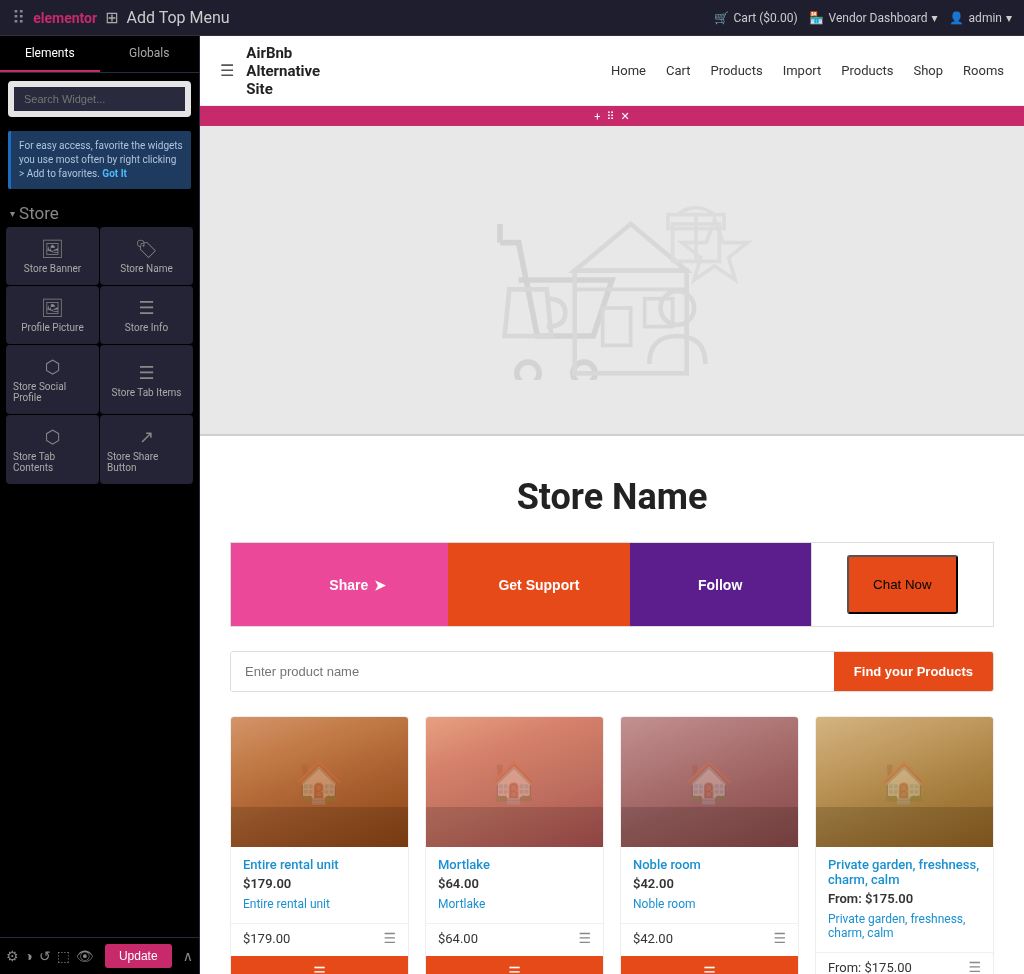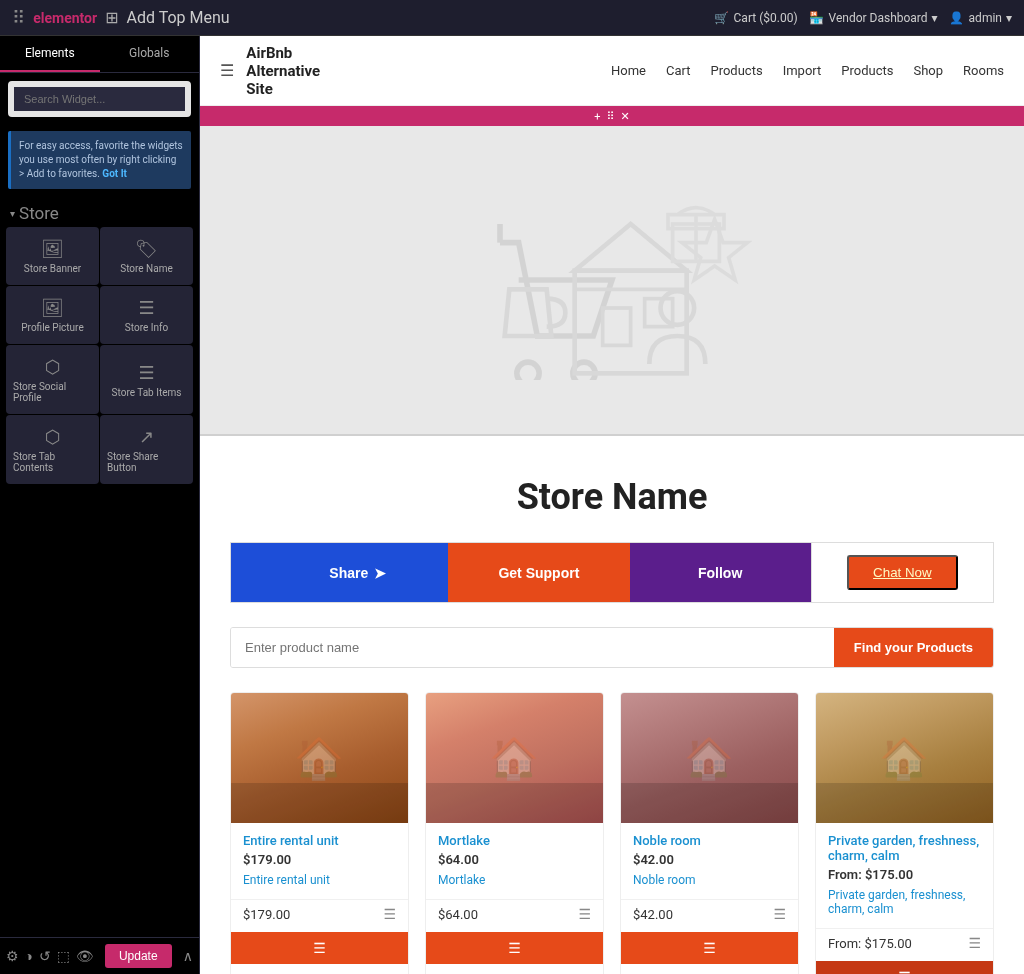--- a/index.html
+++ b/index.html
@@ -226,30 +226,29 @@
       text-align: center;
       font-size: 14px;
       font-weight: 600;
       cursor: pointer;
       border: none;
       display: flex;
       align-items: center;
       justify-content: center;
       gap: 6px;
     }
-    .share-btn { background: #1d4ed8; color: #fff; padding-left: 36px; }
+    .share-btn { background: #ec4899; color: #fff; padding-left: 36px; }
     .support-btn { background: #e64a19; color: #fff; }
     .follow-btn { background: #5b1e8c; color: #fff; }
     .chat-btn { background: #fff; color: #e64a19; border-left: 1px solid #ddd; }
     .chat-btn-inner {
       background: #e64a19;
-      color: #fef9c3;
-      padding: 8px 24px;
+      color: #000000;
+      padding: 20px 24px;
       border-radius: 3px;
-      text-decoration: underline;
     }
 
     .search-row {
       display: flex;
       align-items: center;
       gap: 0;
       margin-bottom: 24px;
       border: 1px solid #ddd;
       border-radius: 3px;
       overflow: hidden;

